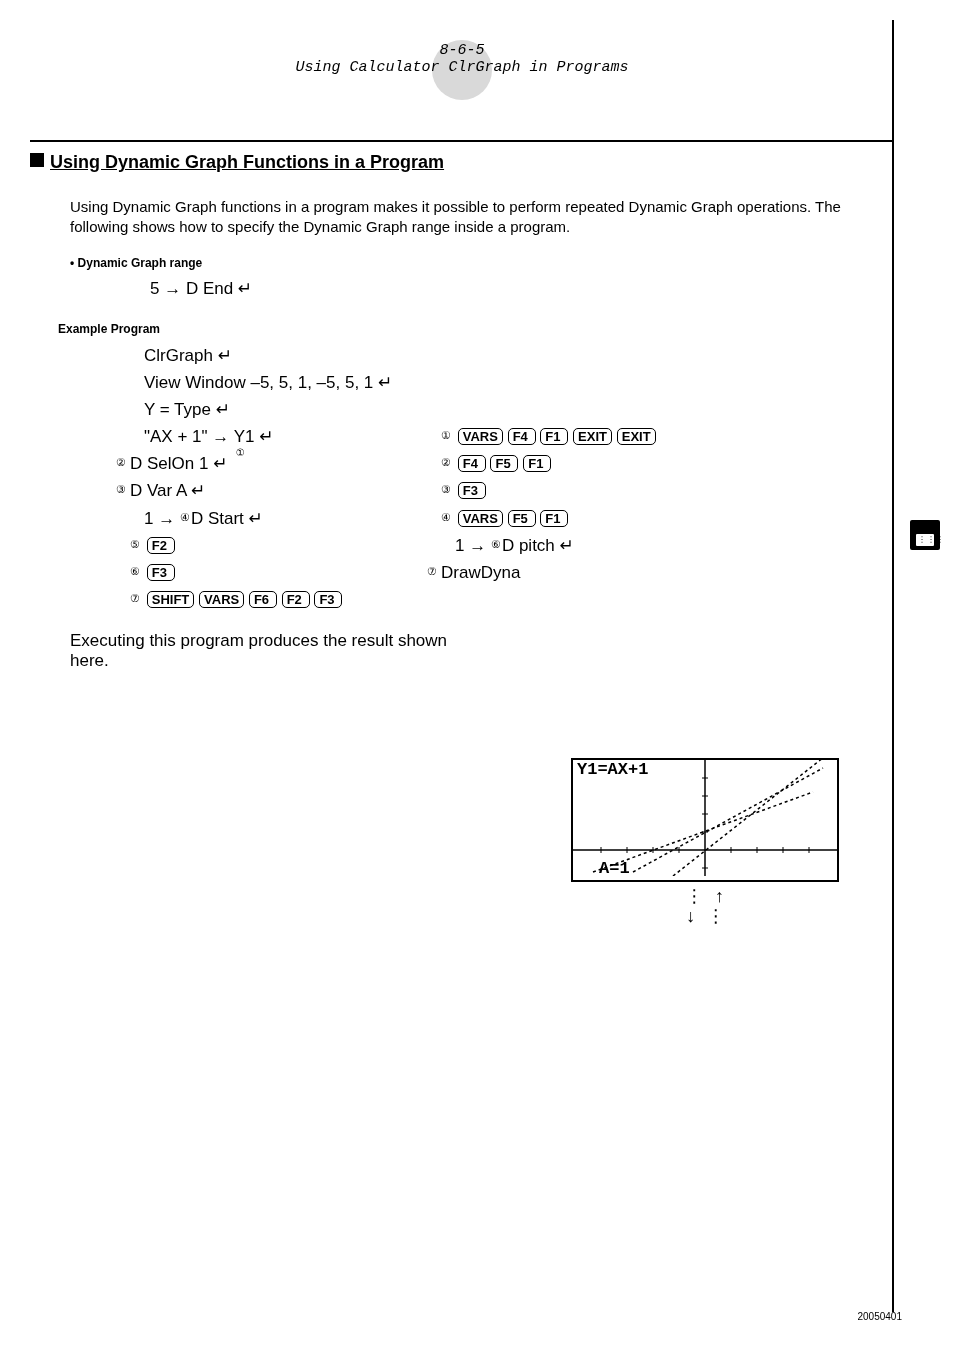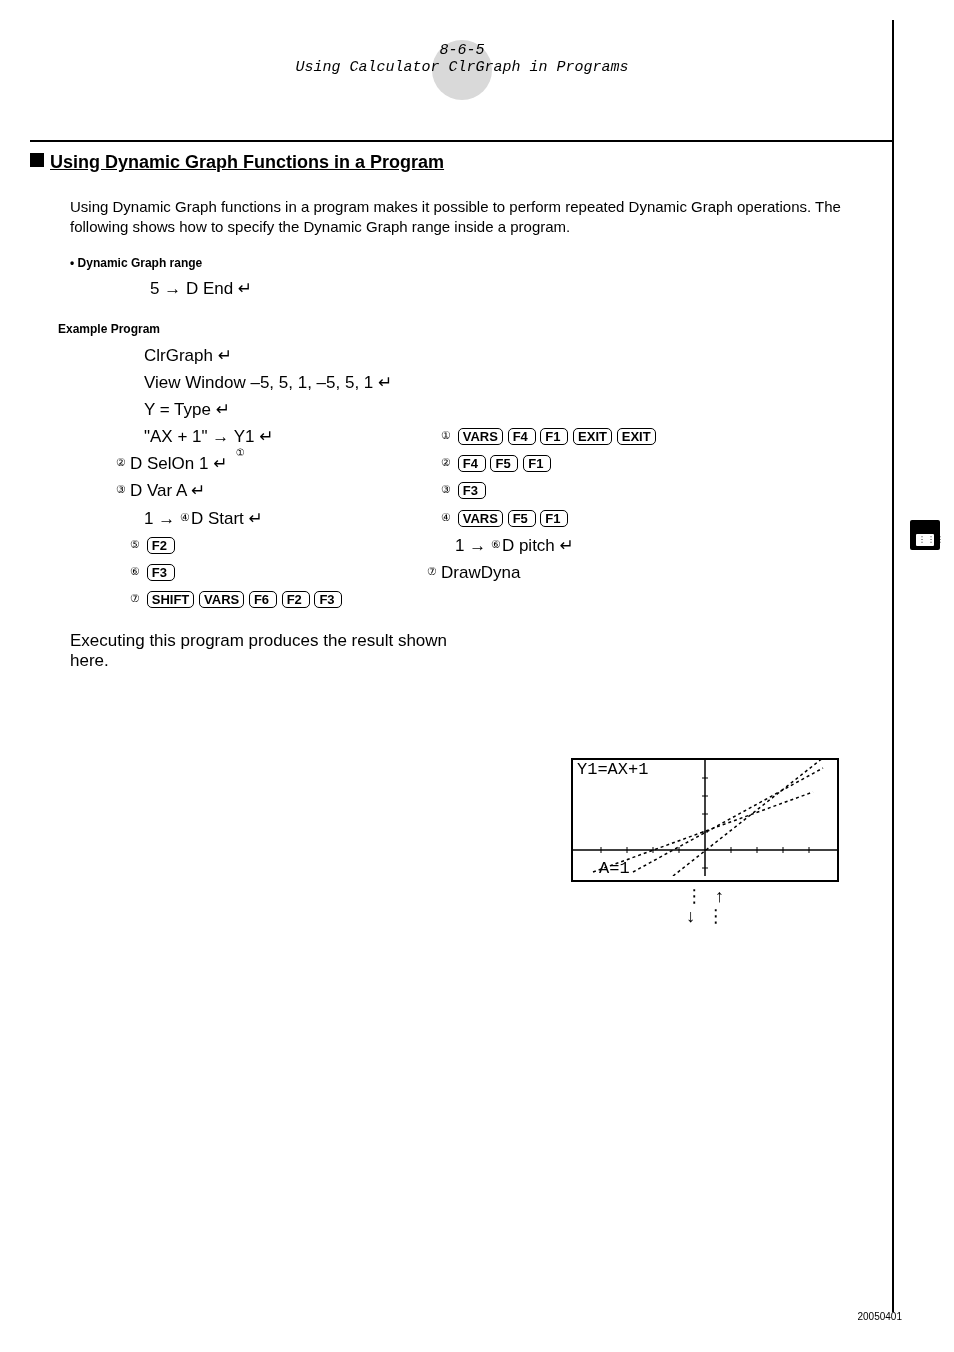--- a/index.html
+++ b/index.html
@@ -140,21 +140,21 @@
     right: 115px;
     top: 758px;
     width: 268px;
   }
   .calc-box {
     border: 2px solid #000;
     height: 120px;
     position: relative;
     font-family: 'Courier New', monospace;
     font-size: 17px;
-    font-weight: normal;
+    font-weight: bold;
     background: #fff;
   }
   .graph-svg {
     position: absolute;
     inset: 0;
   }
   .floppy-icon {
     position: absolute;
     right: 14px;
     top: 520px;

